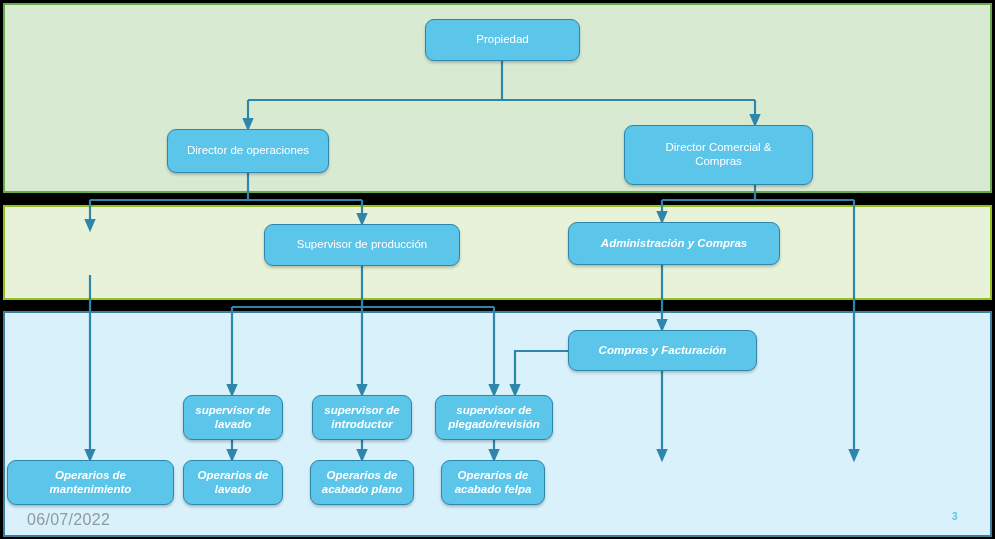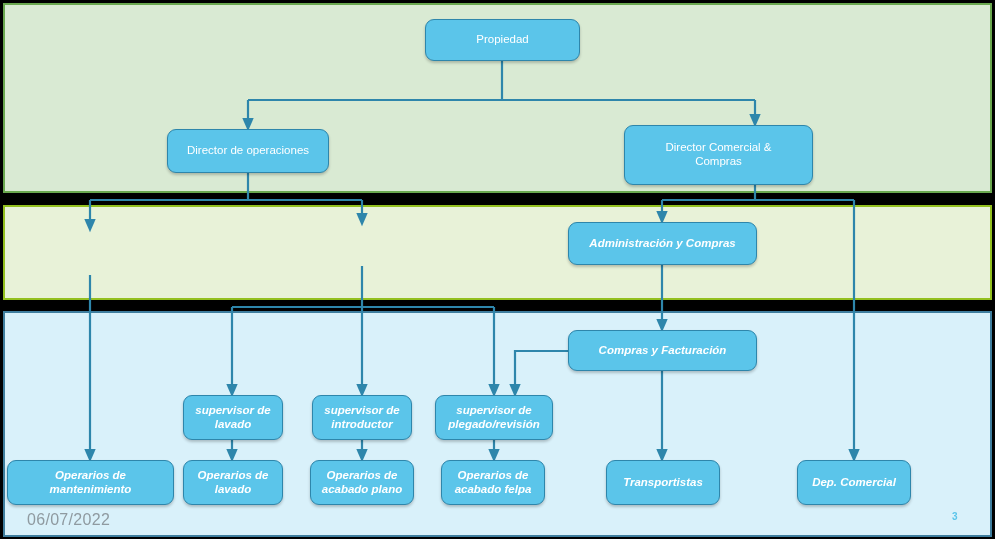--- a/index.html
+++ b/index.html
@@ -109,35 +109,34 @@
       <path d="M232,440 L232,456" marker-end="url(#arr)"></path>
       <path d="M362,440 L362,456" marker-end="url(#arr)"></path>
       <path d="M494,440 L494,456" marker-end="url(#arr)"></path>
     </g>
   </svg>
 
   <div class="node" id="n-propiedad" style="left: 425px; top: 19px; width: 155px; height: 42px;">Propiedad</div>
   <div class="node" id="n-director-operaciones" style="left: 167px; top: 129px; width: 162px; height: 44px;">Director de operaciones</div>
   <div class="node" id="n-director-comercial" style="left: 624px; top: 125px; width: 189px; height: 60px;">Director Comercial &amp;
 Compras</div>
-  <div class="node italic" id="n-administracion" style="left: 568px; top: 222px; width: 189px; height: 43px;">Administración y Compras</div>
+  <div class="node" id="n-supervisor-produccion" style="left: 264px; top: 224px; width: 196px; height: 42px;">Supervisor de producción</div>
+  <div class="node italic" id="n-administracion" style="left: 568px; top: 222px; width: 212px; height: 43px;">Administración y Compras</div>
   <div class="node italic" id="n-calidad-facturacion" style="left: 568px; top: 330px; width: 189px; height: 41px;">Compras y Facturación</div>
   <div class="node italic" id="n-supervisor-lavado" style="left: 183px; top: 395px; width: 100px; height: 45px;">supervisor de
 lavado</div>
   <div class="node italic" id="n-supervisor-introductor" style="left: 312px; top: 395px; width: 100px; height: 45px;">supervisor de
 introductor</div>
   <div class="node italic" id="n-supervisor-plegado" style="left: 435px; top: 395px; width: 118px; height: 45px;">supervisor de
 plegado/revisión</div>
   <div class="node italic" id="n-operarios-mantenimiento" style="left: 7px; top: 460px; width: 167px; height: 45px;">Operarios de
 mantenimiento</div>
   <div class="node italic" id="n-operarios-lavado" style="left: 183px; top: 460px; width: 100px; height: 45px;">Operarios de
 lavado</div>
   <div class="node italic" id="n-operarios-acabado-plano" style="left: 310px; top: 460px; width: 104px; height: 45px;">Operarios de
 acabado plano</div>
   <div class="node italic" id="n-operarios-acabado-felpa" style="left: 441px; top: 460px; width: 104px; height: 45px;">Operarios de
 acabado felpa</div>
-  <div class="node italic" id="n-transportistas" style="left: 606px; top: 460px; width: 114px; height: 45px;">Transportistas</div>
-  <div class="node italic" id="n-dep-comercial" style="left: 797px; top: 460px; width: 114px; height: 45px;">Dep. Comercial</div>
 
   <div id="footer-date">06/07/2022</div>
   <div id="footer-page">3</div>
 
 </div>
 
 </body></html>

